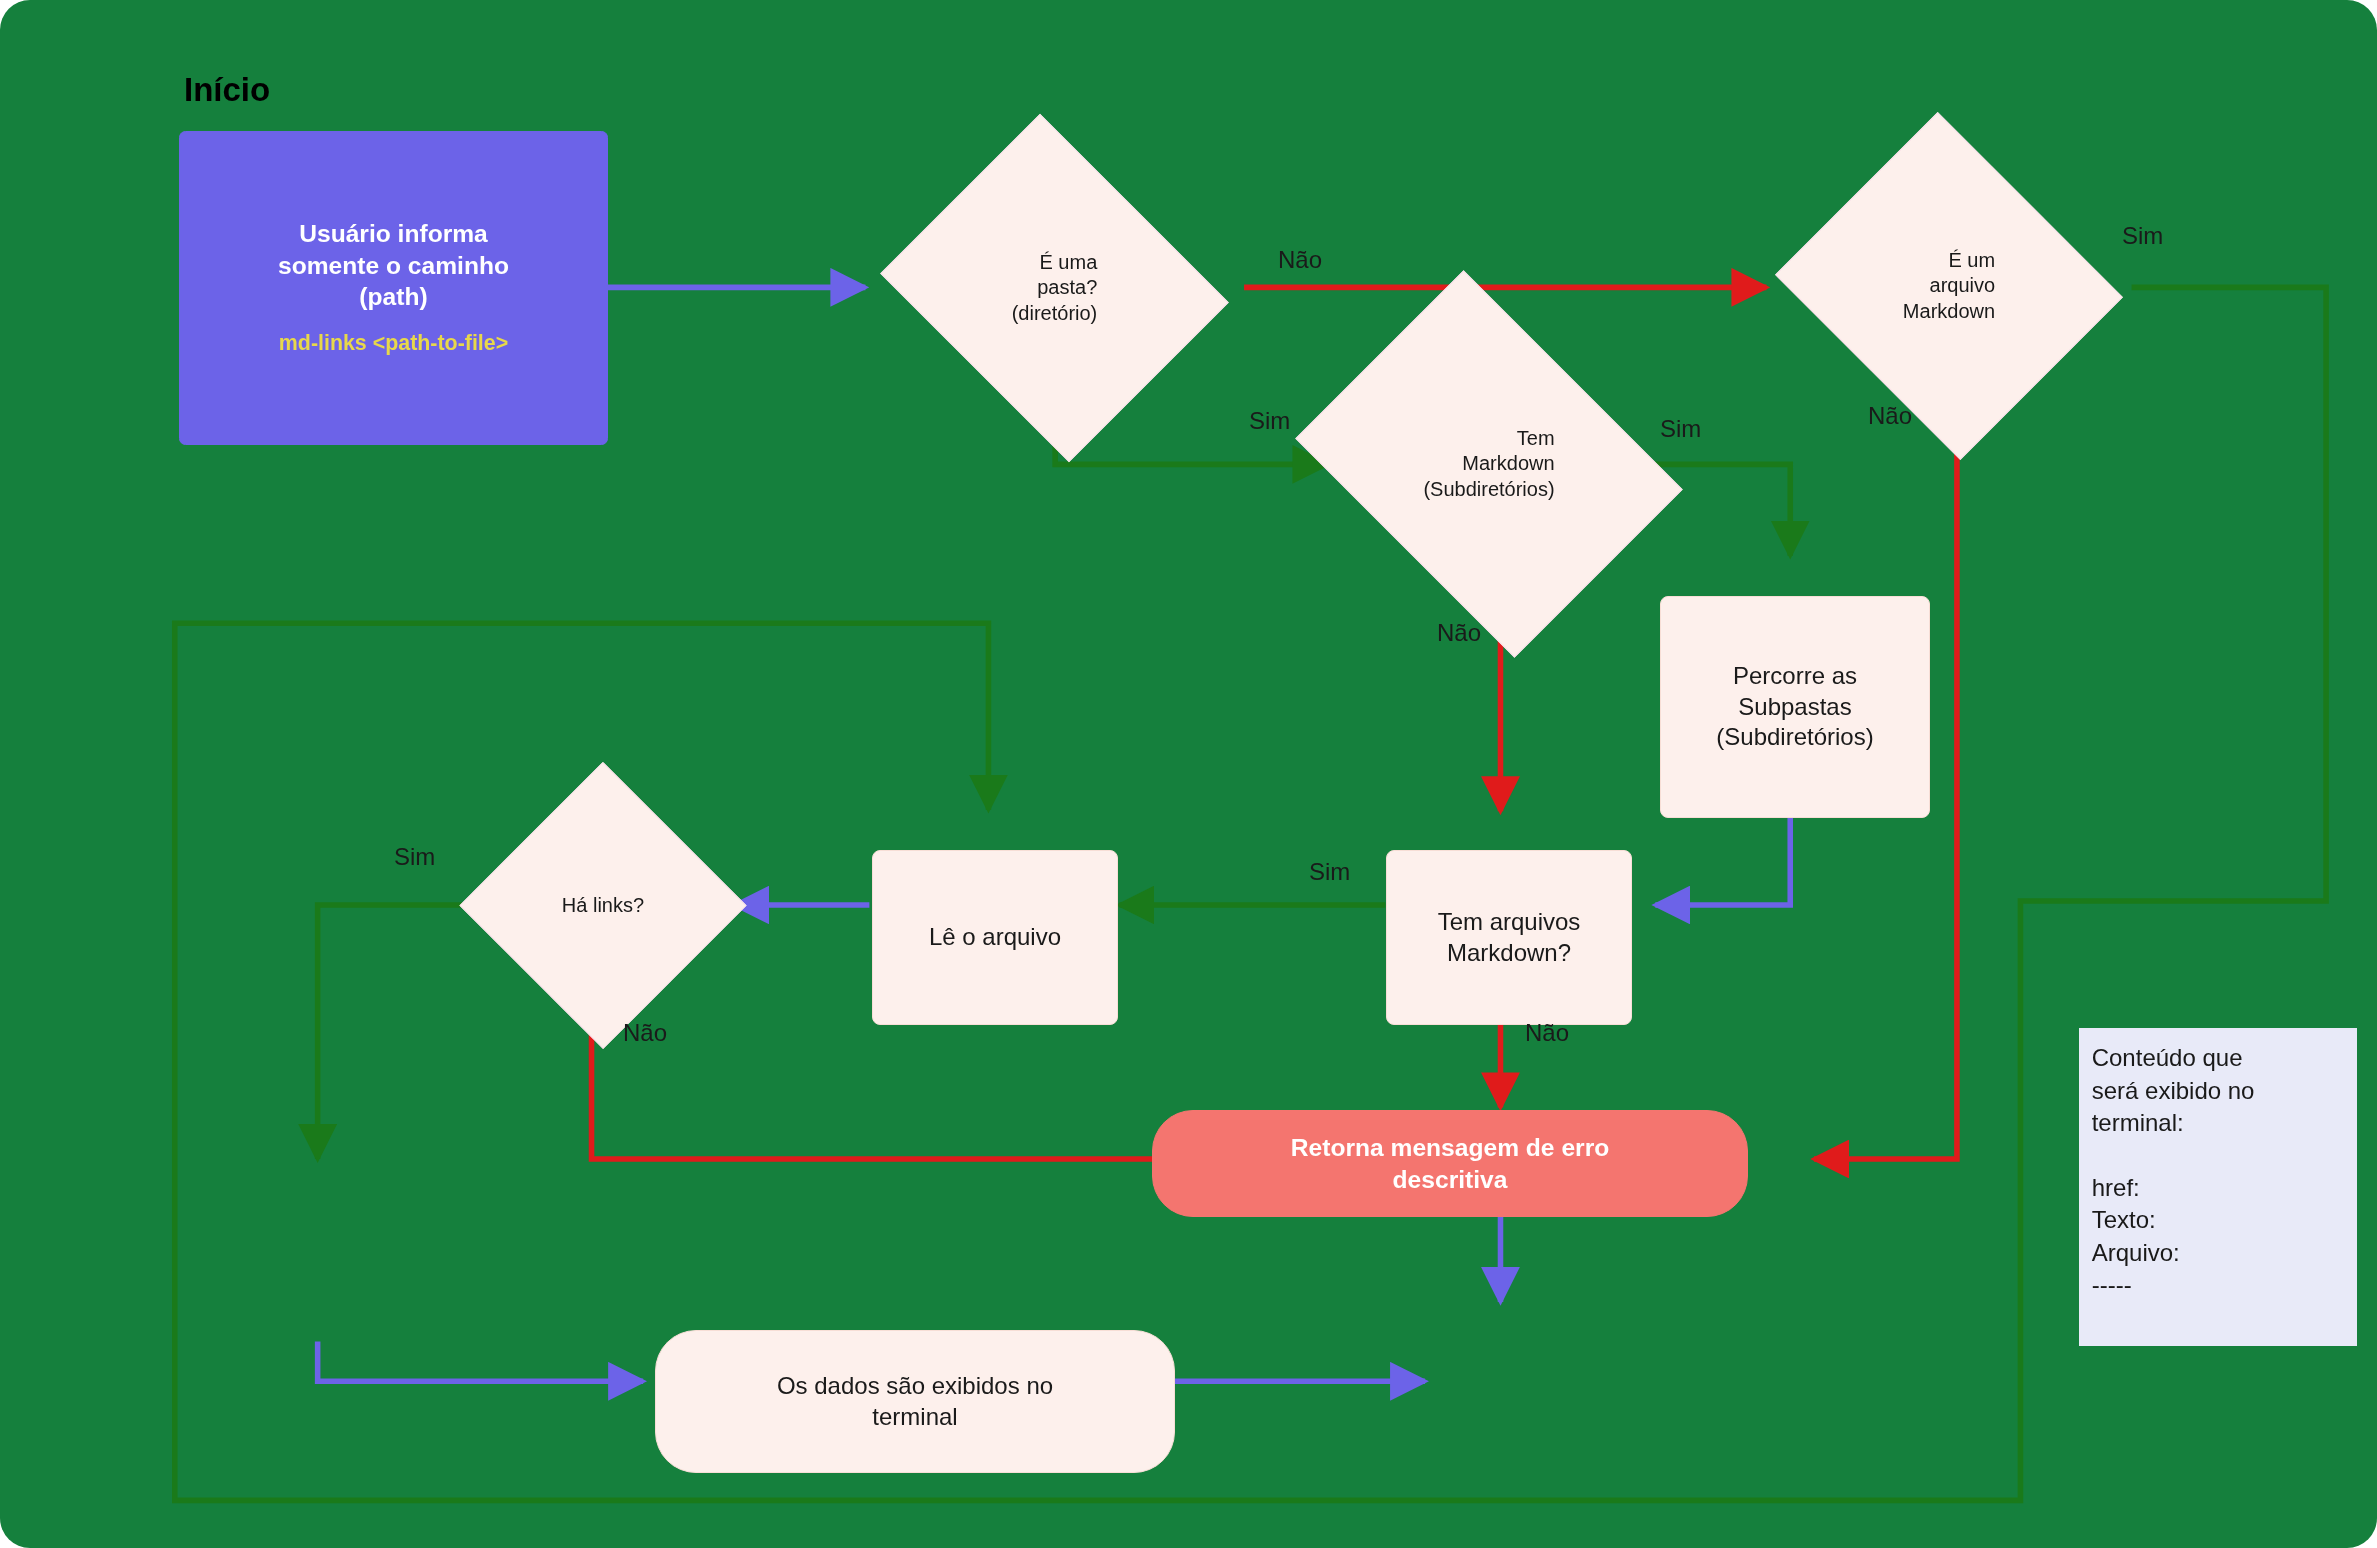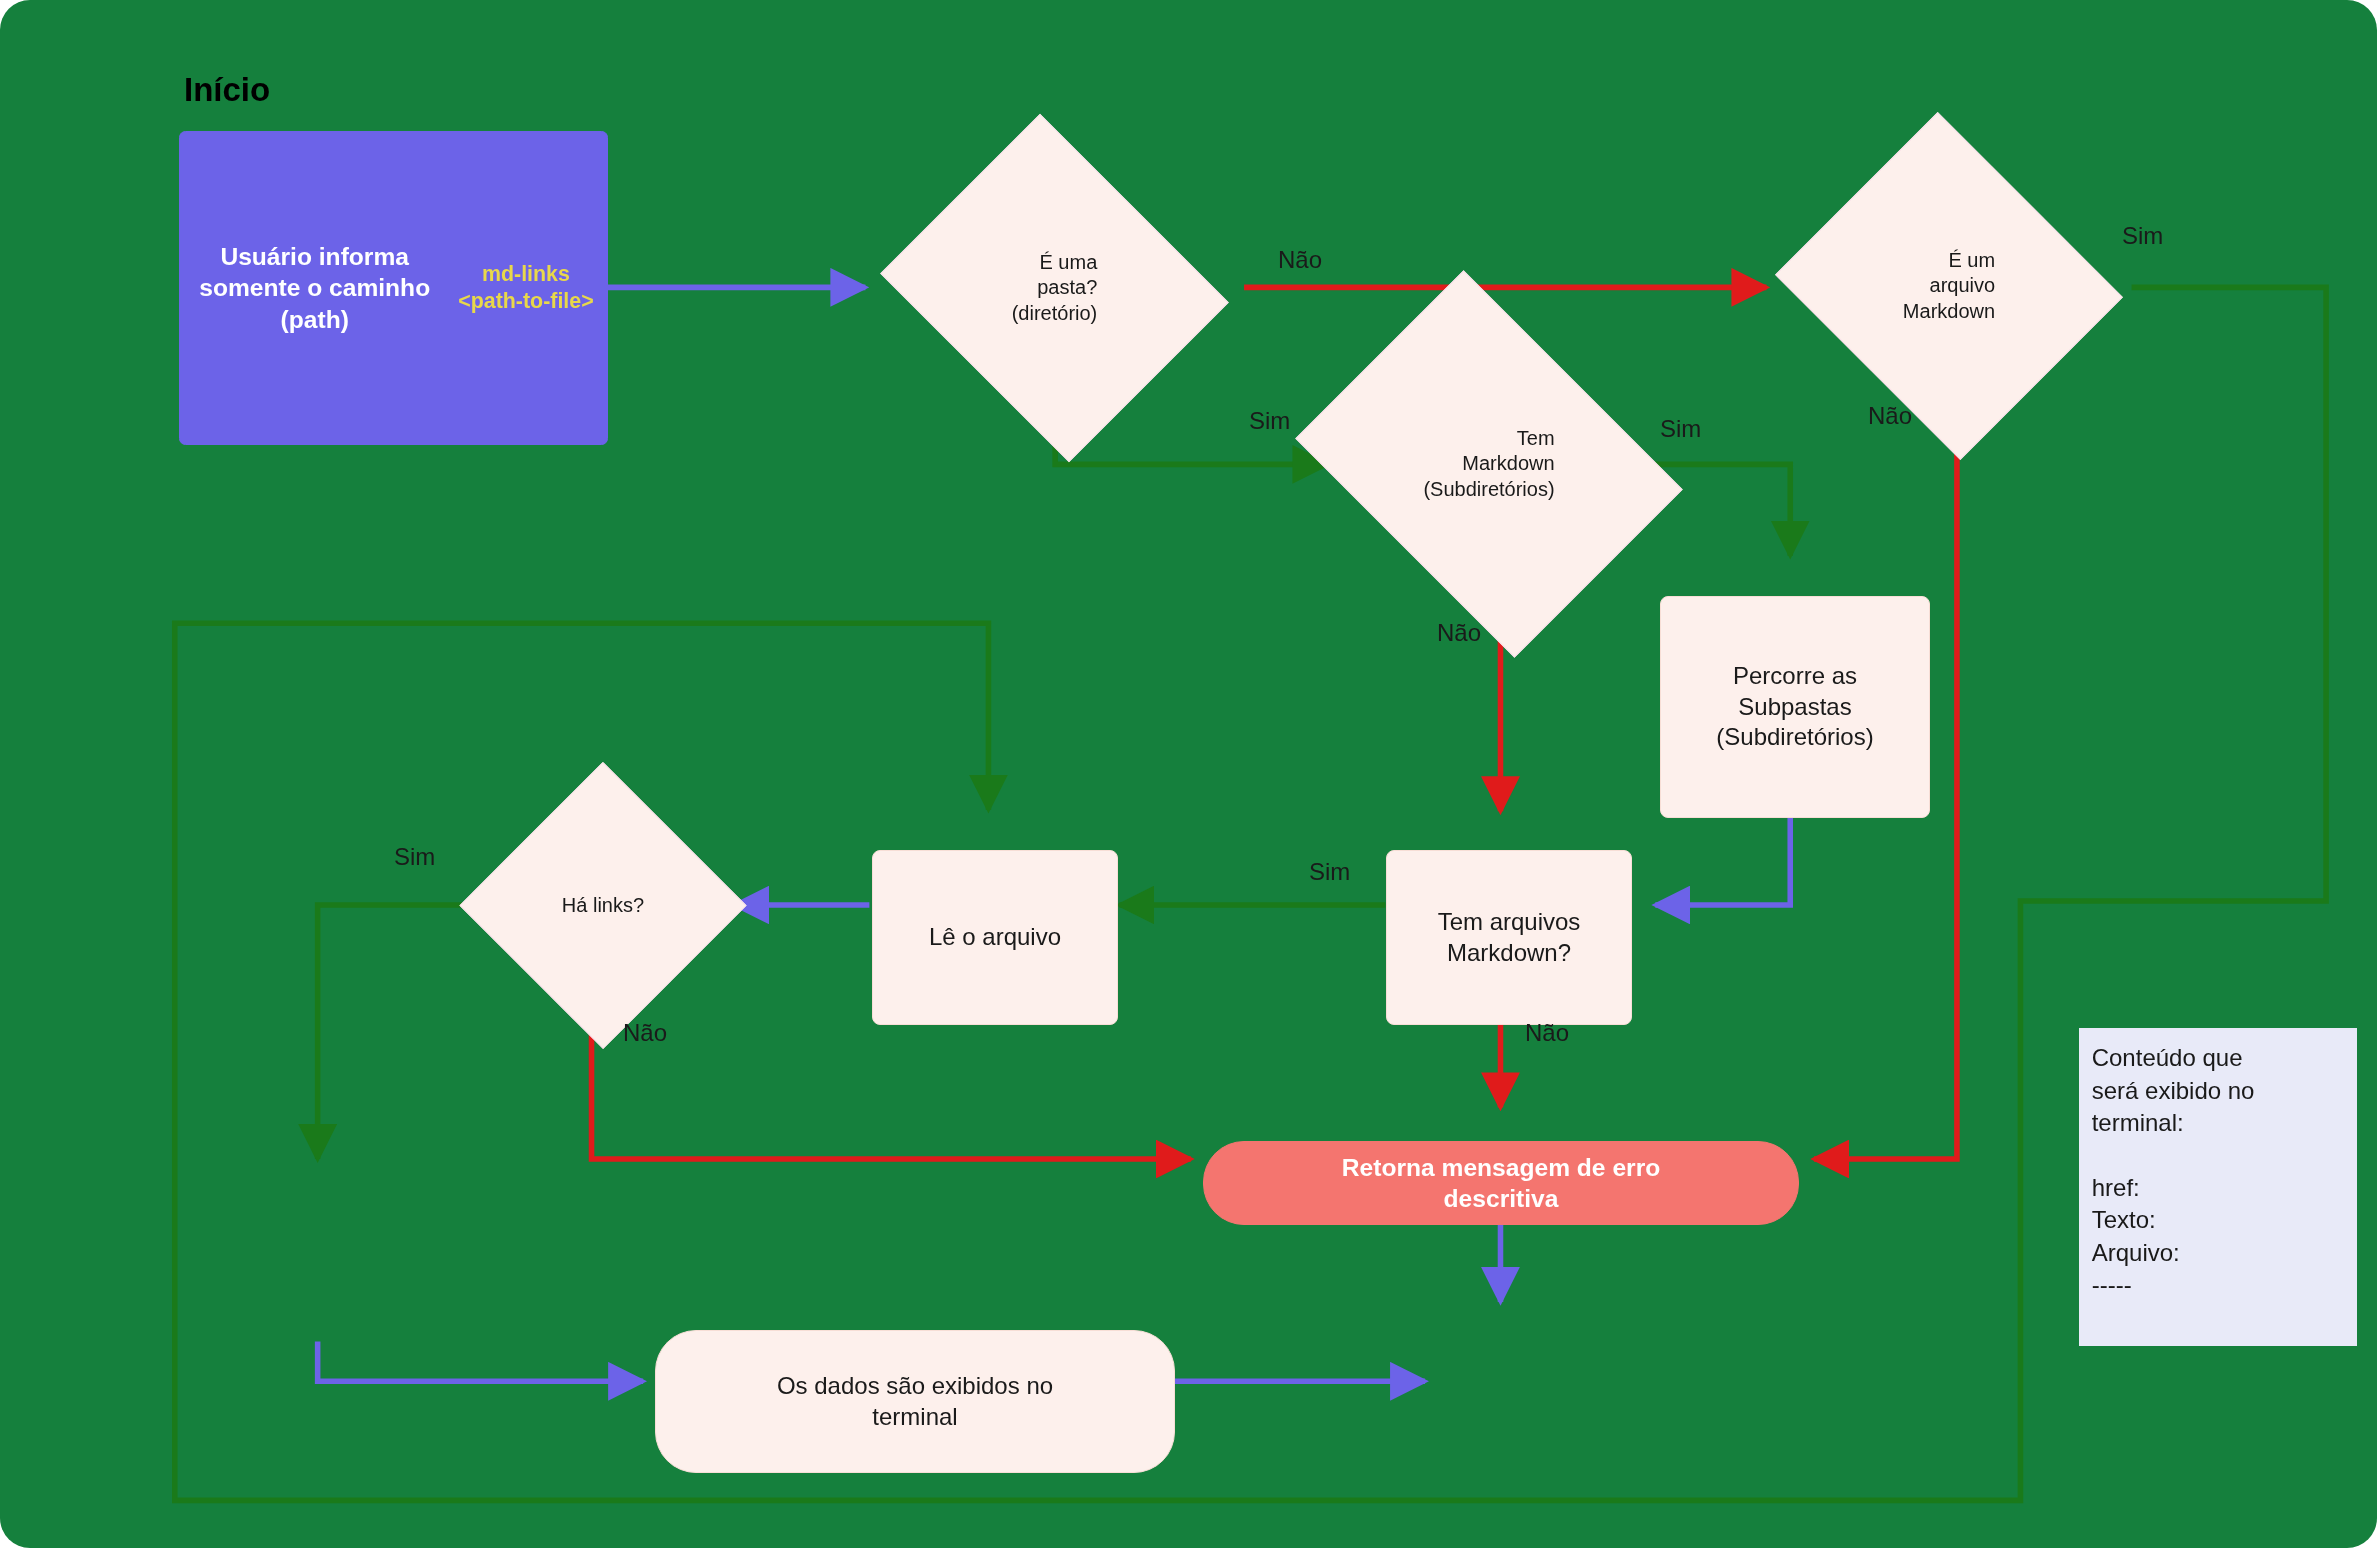--- a/index.html
+++ b/index.html
@@ -48,21 +48,21 @@
     font-weight: bold;
     color: #000000;
   }
   .box-start {
     background: #6c63e8;
     border: 1.6px solid #6c63e8;
     border-radius: 6.4px;
     color: #ffffff;
     font-weight: bold;
     font-size: 24.6px;
-    flex-direction: row;
+    flex-direction: column;
     gap: 17.5px;
     padding: 8px 11px;
   }
   .box-start .cmd {
     color: #e8d84a;
     font-size: 21.4px;
     font-weight: bold;
   }
 
   
@@ -255,21 +255,21 @@
     <div class="diamond-shape" style="transform: rotate(45deg) scale(0.80, 1.16);"></div>
     <div class="diamond-label">Há links?</div>
   </div>
 
 
   <div class="node box-round" style="left:655px; top:1310px; width:520px; height:143px;">
     <span class="node-text">Os dados são exibidos no
 terminal</span>
   </div>
 
-  <div class="node box-error" style="left:1203px; top:1110px; width:596px; height:84px;margin-top:31px;">
+  <div class="node box-error" style="left:1152px; top:1110px; width:596px; height:107px;">
     <span class="node-text">Retorna mensagem de erro
 descritiva</span>
   </div>
 
 
   <div class="note" style="left:2079px; top:1028px; width:278px; height:318px;">Conteúdo que
 será exibido no
 terminal:
 
 href:

